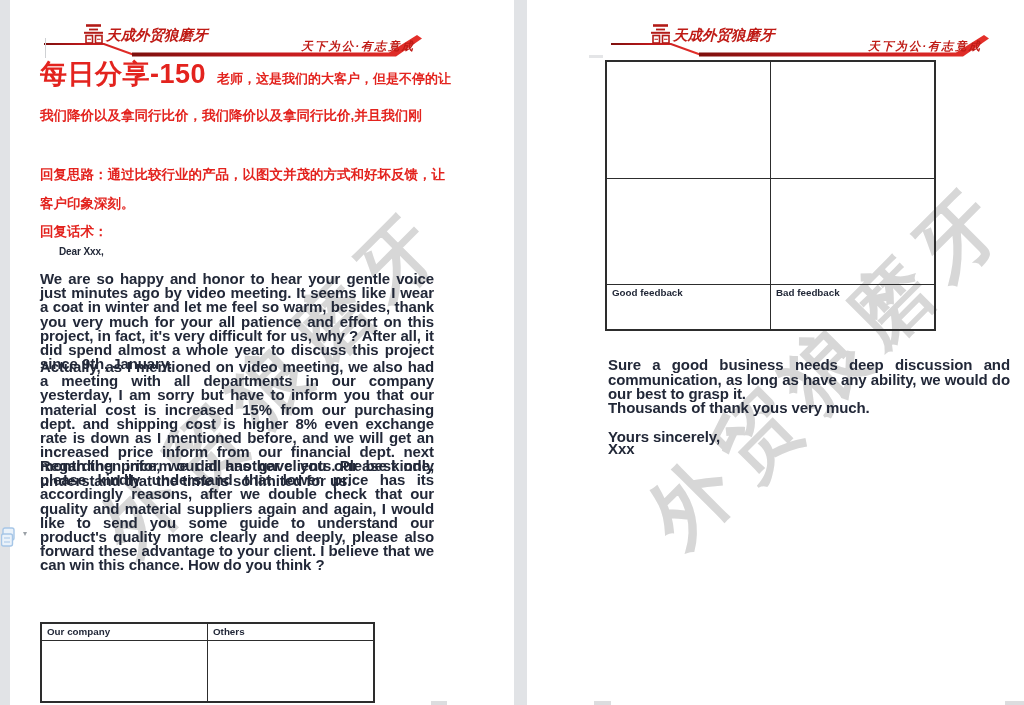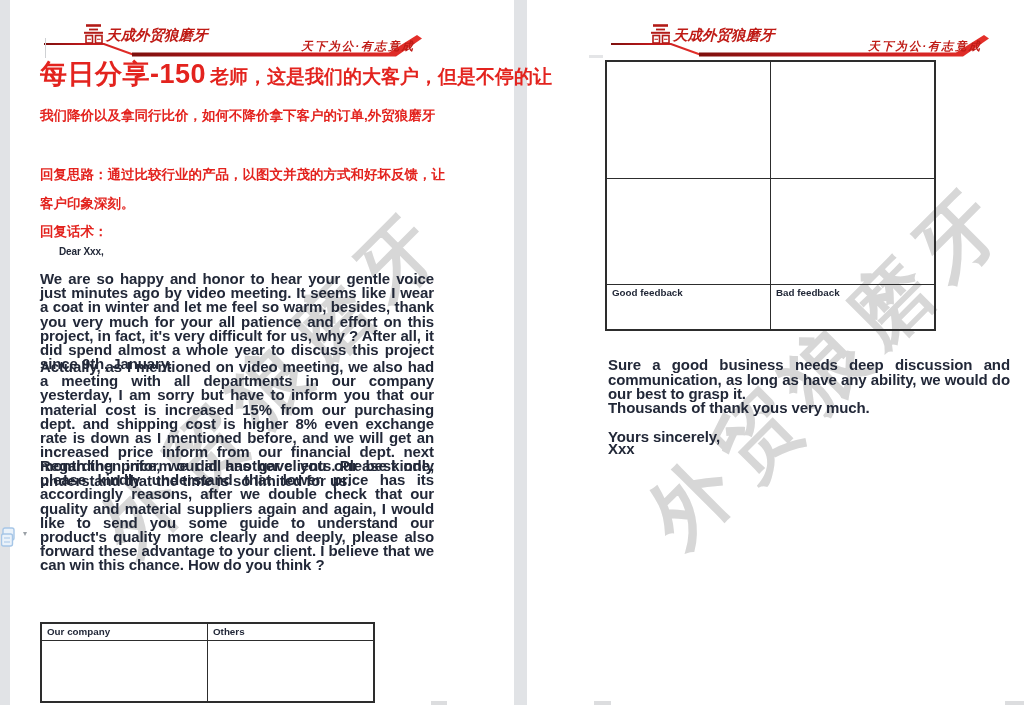--- a/index.html
+++ b/index.html
@@ -20,21 +20,21 @@
   #wm2{left:70px;top:330px;width:450px;height:84px;line-height:84px;font-size:80px;letter-spacing:14px;}
   .content{position:absolute;z-index:2;}
   .banner{position:absolute;width:410px;height:36px;}
   #page-left .banner{left:30px;top:23px;}
   #page-right .banner{left:80px;top:23px;}
   .brand-t{font-size:14.5px;font-weight:bold;fill:#bf1b16;font-style:italic;}
   .slogan-t{font-size:11.5px;font-weight:bold;fill:#bf1b16;font-style:italic;letter-spacing:2px;}
   .redline{position:absolute;left:30px;width:430px;color:#e3231e;font-weight:bold;font-size:13.5px;white-space:nowrap;}
   .headline{position:absolute;left:30px;top:56px;width:440px;color:#e3231e;font-weight:bold;white-space:nowrap;}
   .headline .big{font-size:27px;letter-spacing:0.5px;}
-  .headline .tail{font-size:19px;margin-left:4px;}
+  .headline .tail{font-size:13px;margin-left:11px;}
   .eng{
     position:absolute;left:30px;width:394px;color:#222838;font-weight:bold;
     font-size:15px;line-height:14.2px;text-align:justify;letter-spacing:-0.1px;
   }
   .eng.nojust{text-align:left;padding-left:19px;}
   .doc-table{position:absolute;border-collapse:collapse;z-index:2;background:transparent;}
   .doc-table td{
     border:1px solid #2d2d2d;vertical-align:top;
     font-size:9.8px;font-weight:bold;color:#222838;padding:2px 5px;
   }
@@ -89,21 +89,21 @@
     </g>
     <text x="66" y="17" class="brand-t">天成外贸狼磨牙</text>
     <text x="375" y="26.5" text-anchor="end" class="slogan-t">天下为公·有志竟成</text>
   </svg>
 
   <div class="corner-mark" style="left:35px;top:38px;width:1px;height:20px;"></div>
 
   <div class="headline content">
     <span class="big">每日分享-150</span><span class="tail">老师，这是我们的大客户，但是不停的让</span>
   </div>
-  <div class="redline content" style="top:107px;">我们降价以及拿同行比价，如何不降价拿下客户的订单,外贸狼磨牙</div>
+  <div class="redline content" style="top:107px;">我们降价以及拿同行比价，我们降价以及拿同行比价,并且我们刚</div>
   <div class="redline content" style="top:166px;">回复思路：通过比较行业的产品，以图文并茂的方式和好坏反馈，让</div>
   <div class="redline content" style="top:223px;">回复话术：</div>
   <div class="redline content" style="top:195px;">客户印象深刻。</div>
 
   <div class="eng nojust content" style="top:245px;font-size:10px;">Dear Xxx,</div>
   <div class="eng content" style="top:272px;">We are so happy and honor to hear your gentle voice just minutes ago by video meeting. It seems like I wear a coat in winter and let me feel so warm, besides, thank you very much for your all patience and effort on this project, in fact,  it's very difficult for us, why ? After all, it did spend almost a whole year to discuss this project since 9th, January.</div>
   <div class="eng content" style="top:360px;">Actually, as I mentioned on video meeting, we also had a meeting with all departments in our company yesterday, I am sorry but have to inform you that our material cost is increased 15% from our purchasing dept. and shipping cost is higher 8% even exchange rate is down as I mentioned before, and we will get an increased price inform from our financial dept. next month then inform our all another clients. Please kindly understand that the time is so limited for us.</div>
   <div class="eng content" style="top:459px;">Regarding price, we did has gave you our best one, please kindly understand that lower price has its accordingly reasons, after we double check that our quality and  material suppliers again and again, I would like to send you some guide to understand our product's quality more clearly and deeply, please also forward these advantage to your client. I believe that we can win this chance. How do you think ?</div>
 
   <table class="doc-table" id="table1">

